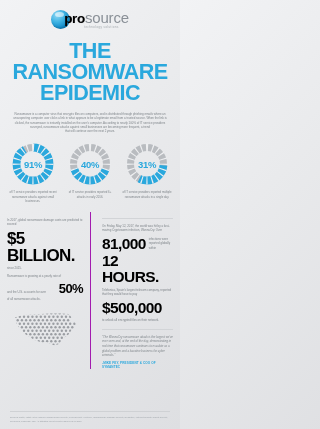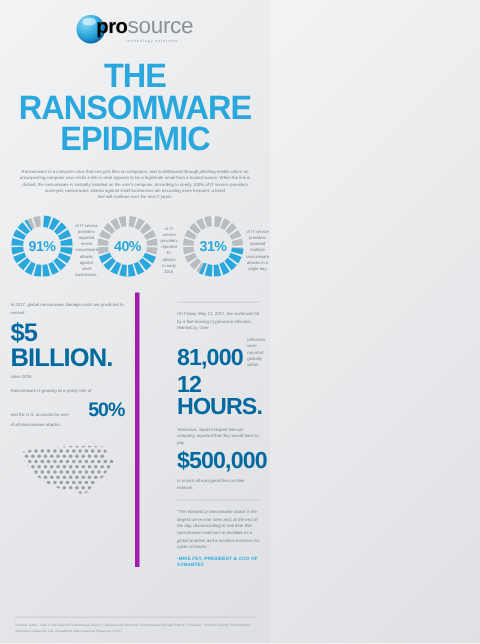--- a/index.html
+++ b/index.html
@@ -101,21 +101,21 @@
   
   .donut-row {
     margin-top: 9px;
     display: flex;
     justify-content: space-between;
     padding: 0 6px;
   }
   .donut-cell {
     width: 54px;
     display: flex;
-    flex-direction: row;
+    flex-direction: column;
     align-items: center;
   }
   .donut {
     width: 44px;
     height: 44px;
     position: relative;
   }
   .donut svg { display: block; }
   .donut-label {
     position: absolute;
@@ -141,29 +141,29 @@
   .cols {
     margin-top: 9px;
     display: flex;
     padding: 0 7px;
   }
   .col {
     width: 50%;
     position: relative;
   }
   .col-l { padding-right: 7px; }
-  .col-r { padding-left: 25px; border-left: 3px solid #a21caf; }
+  .col-r { padding-left: 11px; border-left: 1px solid #a21caf; }
 
   .small {
     font-size: 2.9px;
     line-height: 4.4px;
     color: #7e8489;
   }
   .big {
-    color: #0369a1;
+    color: #000000;
     font-weight: bold;
     letter-spacing: -.6px;
     line-height: 1;
   }
   .big-xl { font-size: 17px; }
   .big-lg { font-size: 15.5px; }
   .big-md { font-size: 13px; }
 
   .mt2 { margin-top: 2px; }
   .mt3 { margin-top: 3px; }

